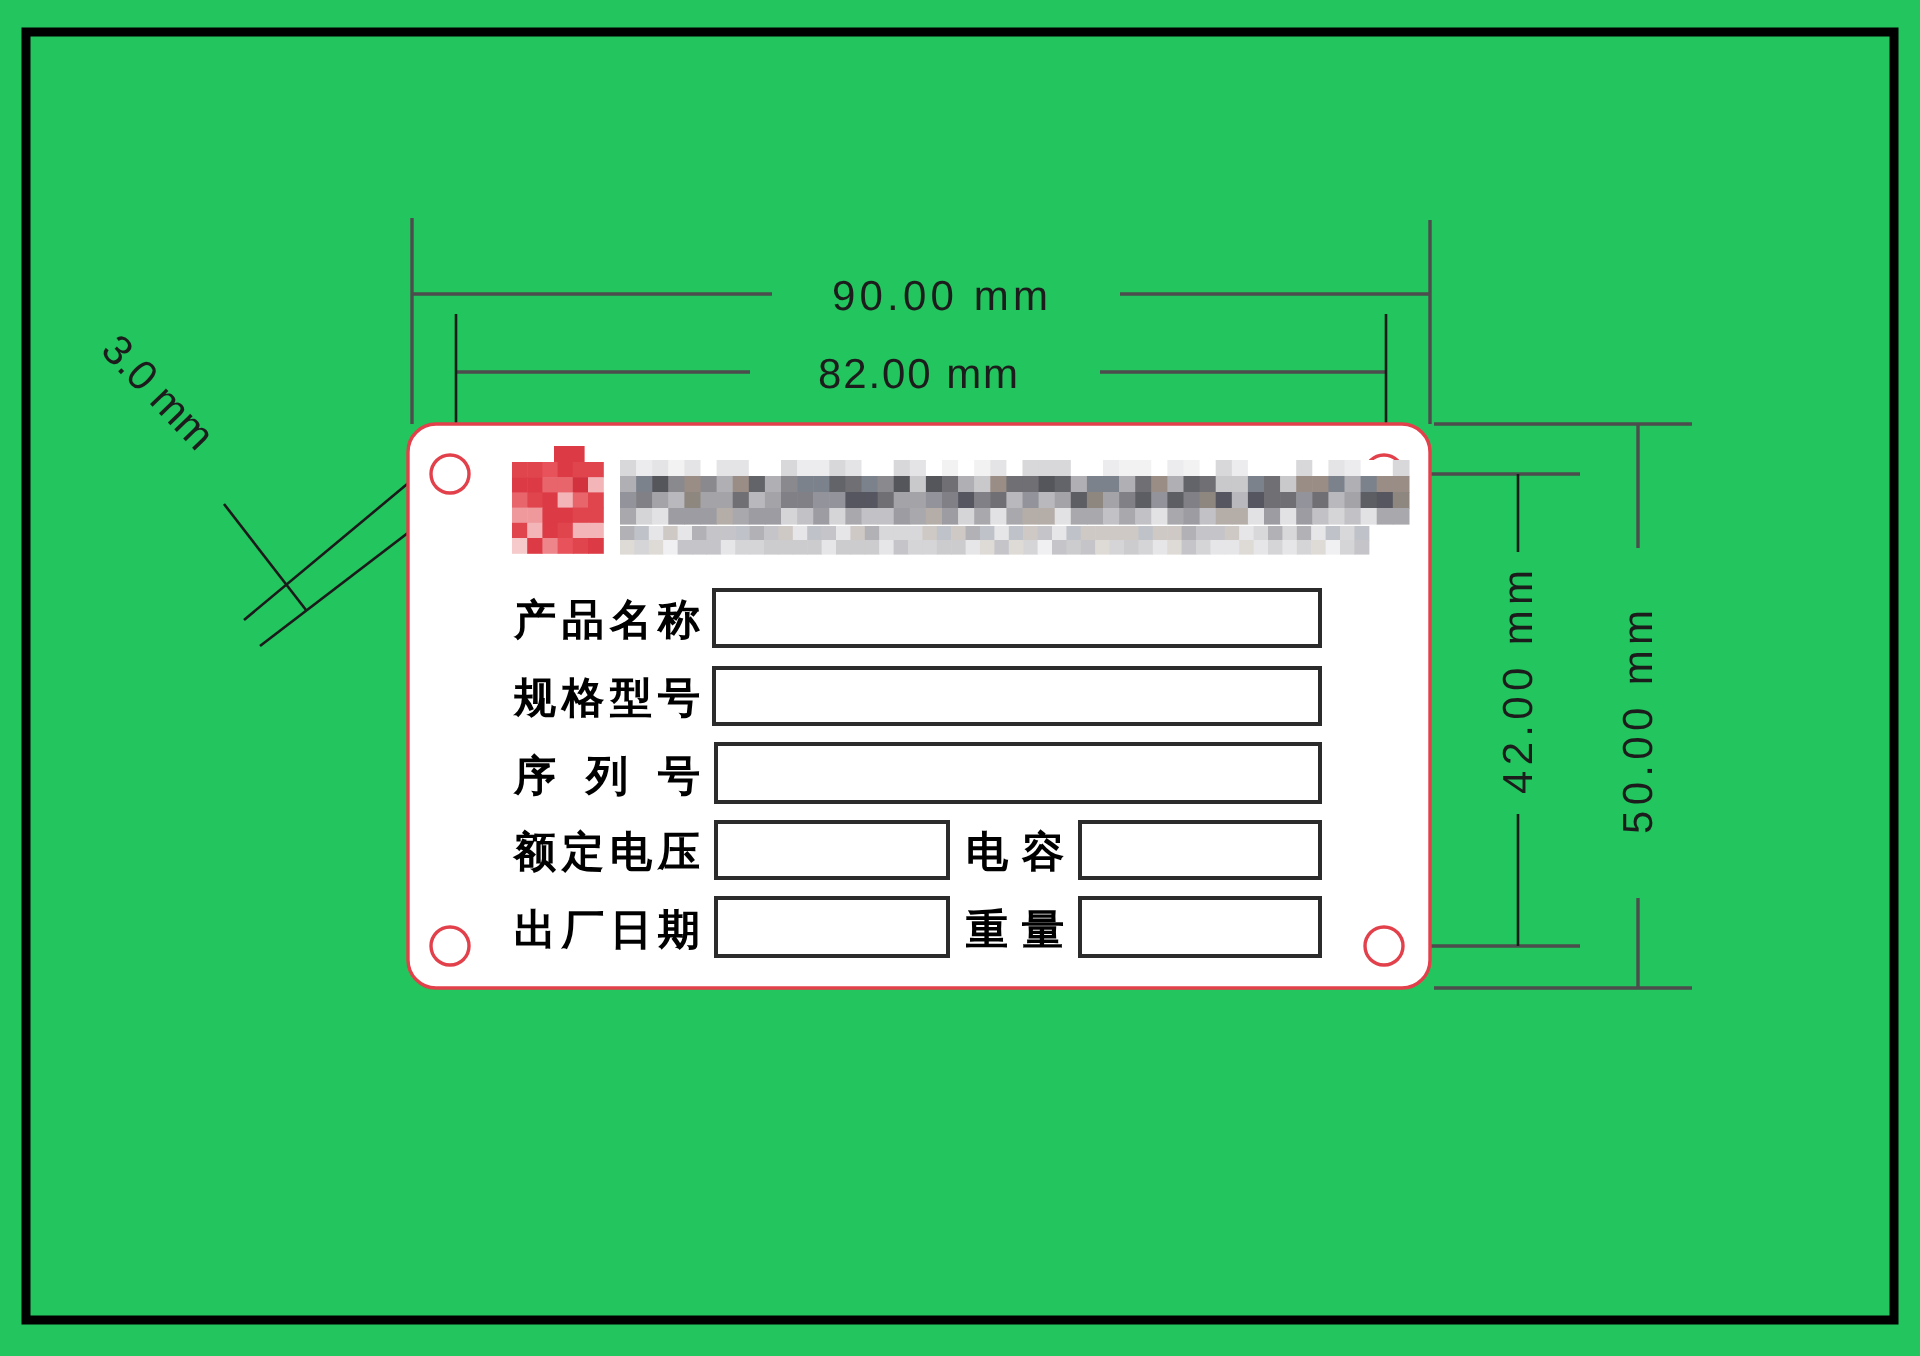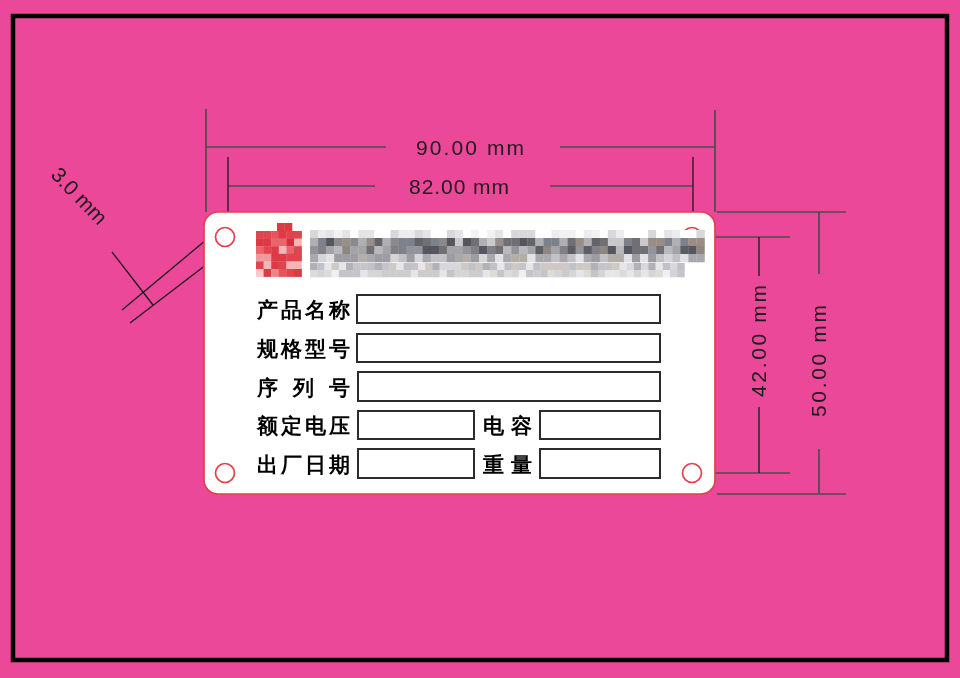--- a/index.html
+++ b/index.html
@@ -1,16 +1,16 @@
 <!DOCTYPE html>
 <html><head>
 <meta charset="utf-8">
 <style>
   html,body{margin:0;padding:0;background:#fff;}
-  .page{width:960px;height:678px;position:relative;background:#ec4899;overflow:hidden;}
+  .page{width:960px;height:678px;position:relative;background:#22c55e;overflow:hidden;}
   svg{display:block;}
   .frame{stroke:#000;stroke-width:4.5;fill:none;}
   .dim-line{stroke:#4d4d4d;stroke-width:1.7;fill:none;}
   .thin-line{stroke:#1a1a1a;stroke-width:1.3;fill:none;}
   .plate{stroke:#e2404a;stroke-width:1.7;fill:#ffffff;}
   .hole{stroke:#e2404a;stroke-width:1.7;fill:#ffffff;}
   .field-box{stroke:#2b2b2b;stroke-width:2;fill:#ffffff;}
   .dim-text{font-family:"Liberation Sans",sans-serif;font-size:21px;fill:#1c1c1c;}
   .cjk-label{font-family:"Liberation Sans",sans-serif;font-size:21px;font-weight:bold;fill:#000;}
 </style>

